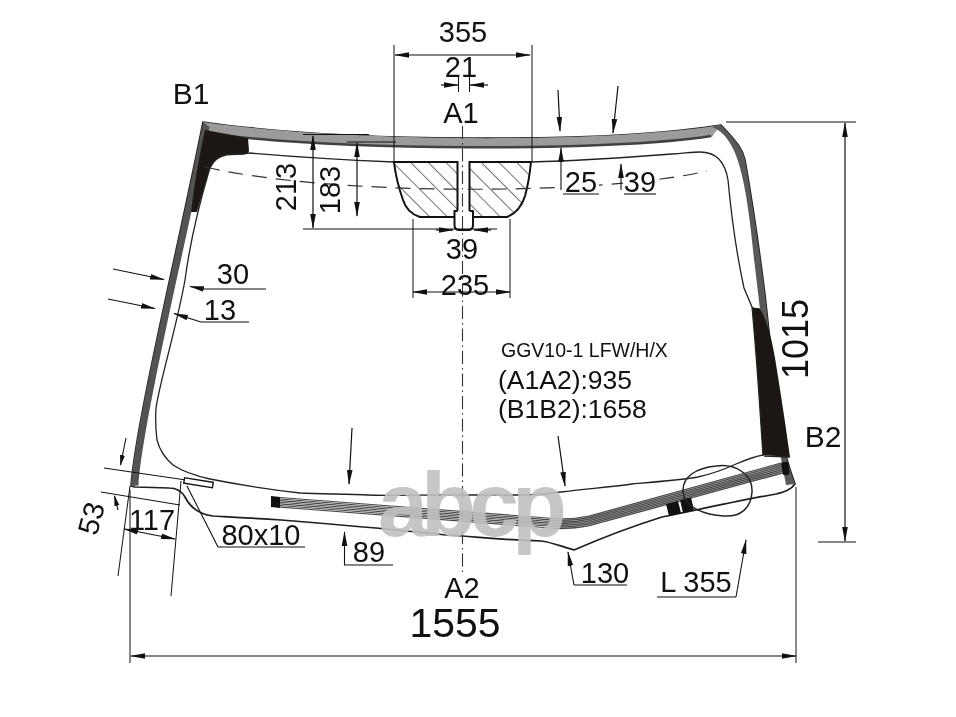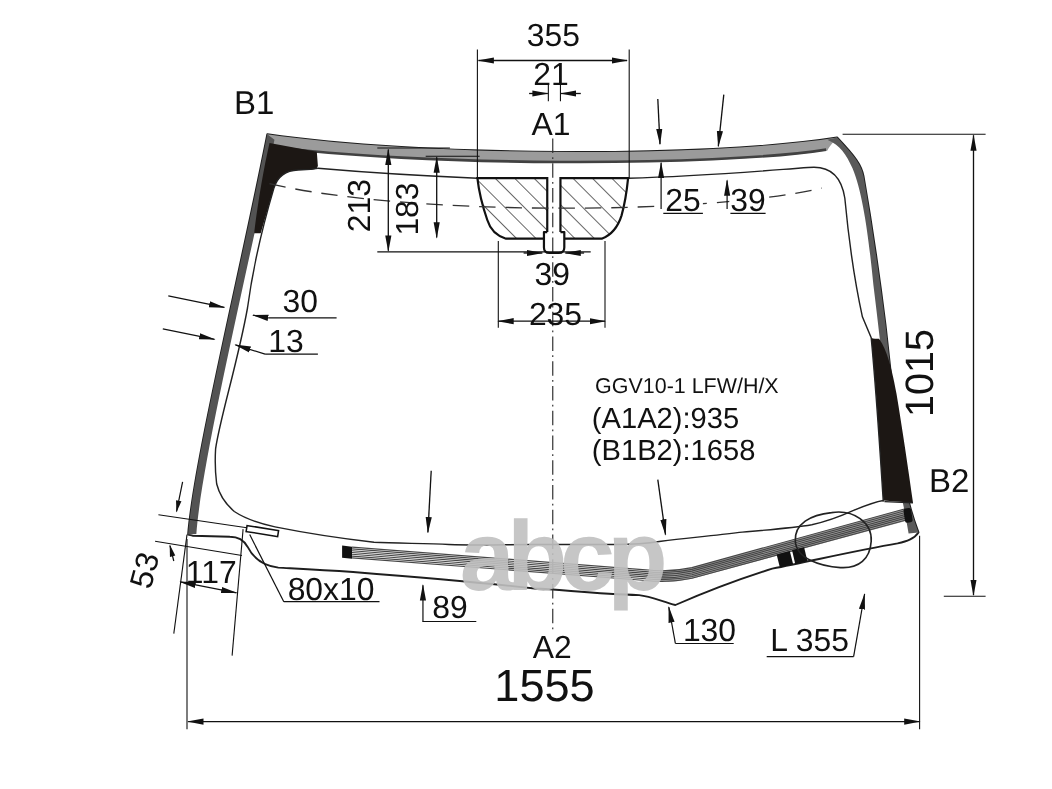--- a/index.html
+++ b/index.html
@@ -1,16 +1,16 @@
 <!DOCTYPE html>
 <html><head>
 <meta charset="utf-8">
 <style>
   html,body{margin:0;padding:0;background:#ffffff;}
-  .wrap{width:856px;height:717px;position:relative;overflow:hidden;margin-left:40px;}
+  .wrap{width:856px;height:717px;position:relative;overflow:hidden;}
   svg{display:block;}
   text{font-family:"Liberation Sans",sans-serif;fill:#111;}
 </style>
 </head>
 <body>
 <div class="wrap">
 <svg width="956" height="717" viewBox="0 0 956 717">
 <defs>
   <marker id="ah" markerWidth="15" markerHeight="8" refX="14" refY="4" orient="auto" markerUnits="userSpaceOnUse">
     <path d="M15,4 L0,1.2 L0,6.8 Z" fill="#111"></path>

